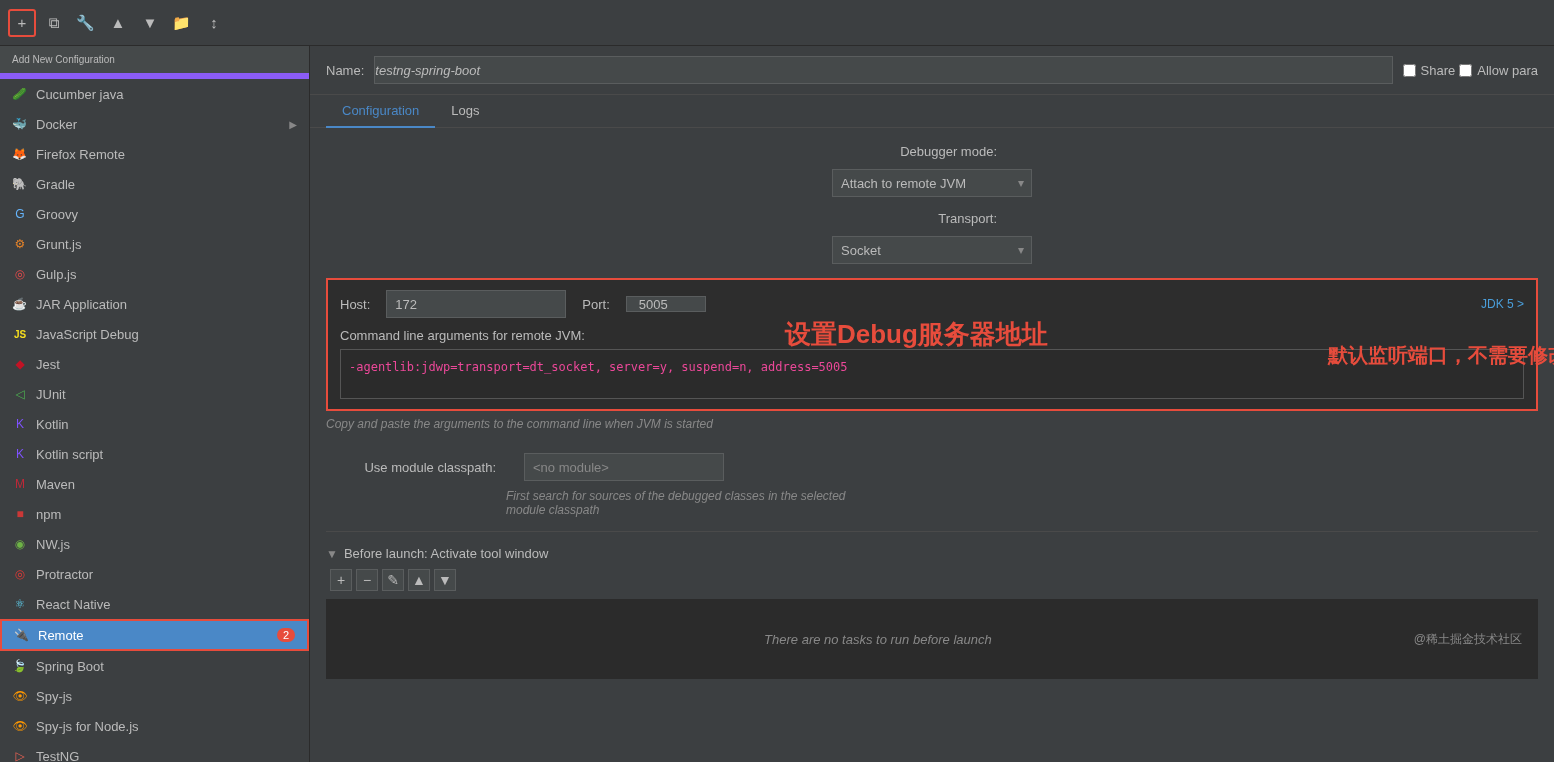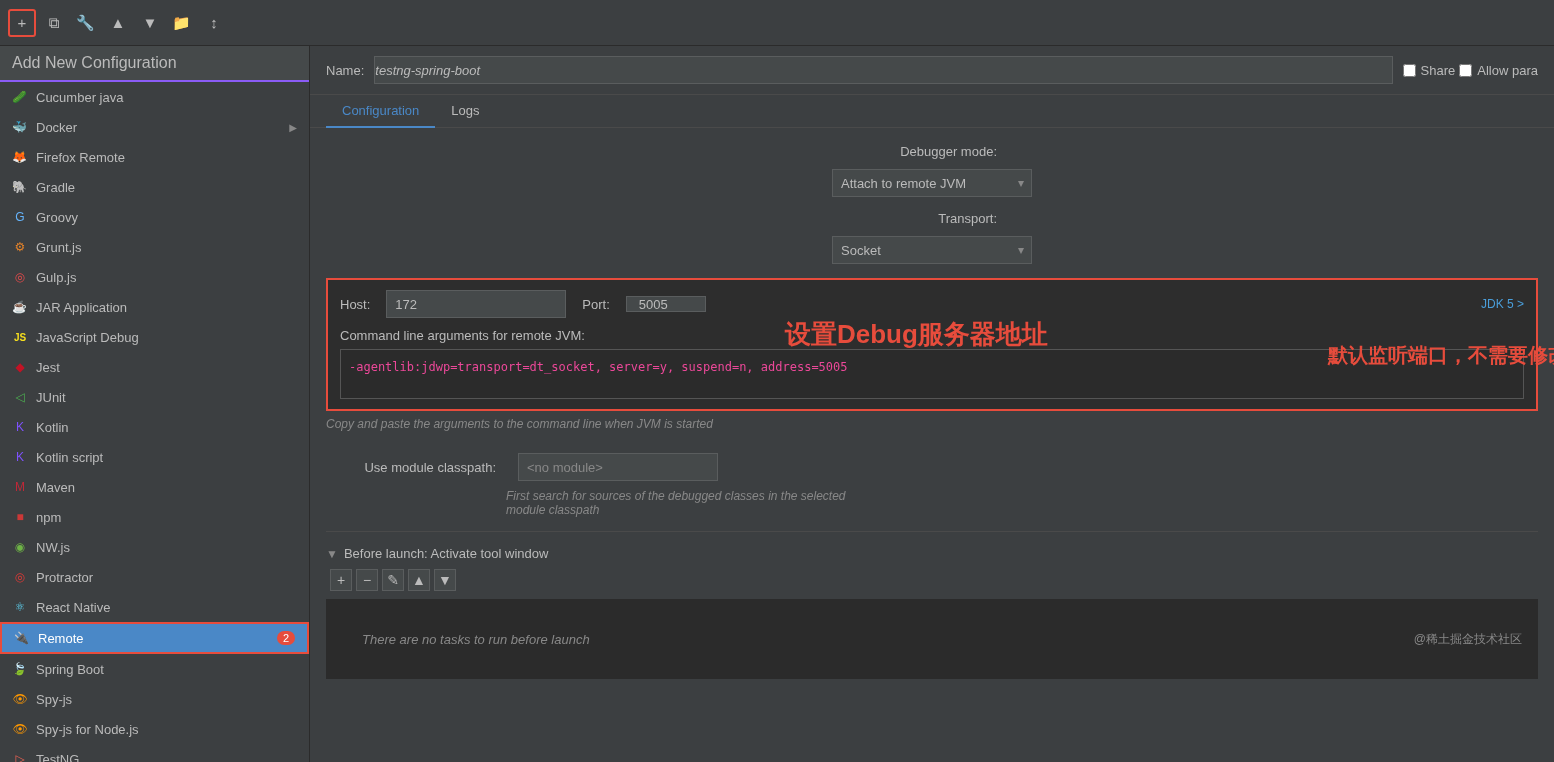--- a/index.html
+++ b/index.html
@@ -62,23 +62,23 @@
       background: #3c3f41;
       border-right: 1px solid #2b2b2b;
       display: flex;
       flex-direction: column;
       flex-shrink: 0;
       overflow: hidden;
     }
 
     .sidebar-header {
       padding: 8px 12px;
-      font-size: 16px;
-      color: #bbbbbb;
-      border-bottom: 2px solid #8b5cf6;
+      font-size: 10px;
+      color: #bbbbbb;
+      border-bottom: 6px solid #8b5cf6;
       background: #45494a;
     }
 
     .sidebar-list {
       overflow-y: auto;
       flex: 1;
     }
 
     .sidebar-item {
       display: flex;
@@ -300,21 +300,21 @@
       color: #888;
       font-size: 12px;
       margin-top: 6px;
       font-style: italic;
     }
 
     
     .module-row {
       display: flex;
       align-items: center;
-      gap: 22px;
+      gap: 28px;
       margin-bottom: 8px;
     }
     .module-label {
       color: #bbbbbb;
       font-size: 13px;
       width: 170px;
       flex-shrink: 0;
       text-align: right;
     }
     .module-input {
@@ -361,20 +361,21 @@
       color: #bbbbbb;
       display: flex;
       align-items: center;
       justify-content: center;
       cursor: pointer;
       font-size: 14px;
     }
     .no-tasks {
       color: #888;
       font-size: 13px;
+      text-align: center;
       padding: 20px;
       font-style: italic;
     }
 
     
     .jdk-badge {
       color: #4a9eda;
       font-size: 12px;
       margin-left: auto;
     }

